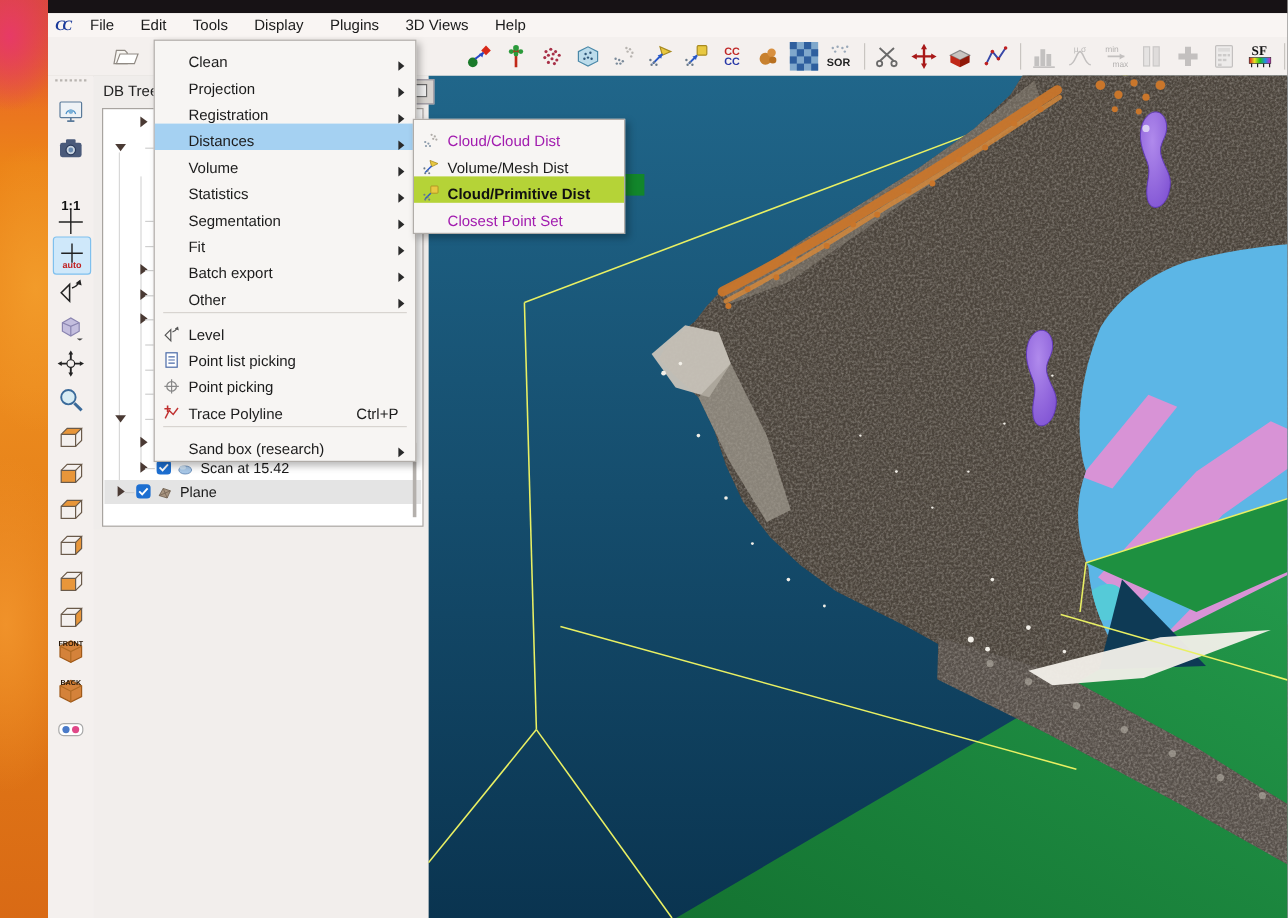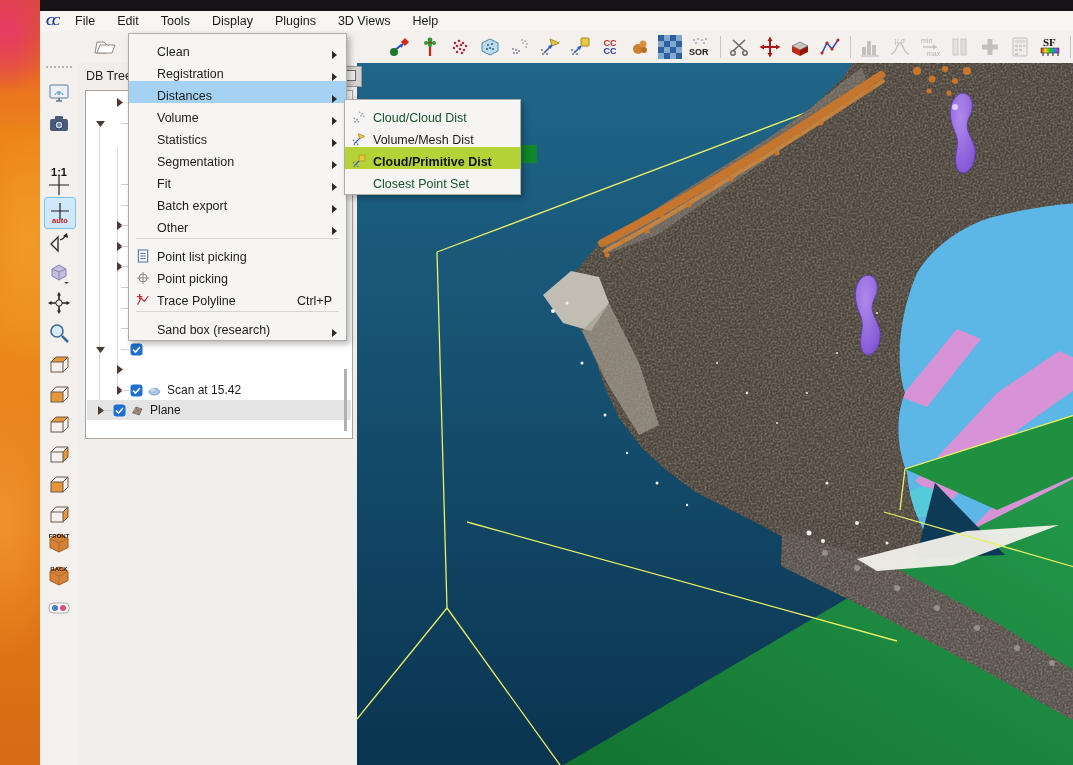--- a/index.html
+++ b/index.html
@@ -58,21 +58,21 @@
   #tools-menu{left:128px;top:33px;width:217px;padding:3px 0;}
   #distances-submenu{left:344px;top:99px;width:175px;padding:3px 0;z-index:60;}
   .menu-row{position:relative;height:22px;display:flex;align-items:flex-end;font-size:12.5px;color:#1c1c1c;}
   .menu-row .mi-icon{width:28px;display:flex;justify-content:center;align-items:center;flex:0 0 28px;}
   .menu-row .mi-label{flex:1;}
   .menu-row .mi-short{margin-right:14px;color:#1c1c1c;}
   .menu-row .mi-arrow{width:0;height:0;border-left:5px solid #2a2a2a;border-top:4px solid transparent;
                       border-bottom:4px solid transparent;margin-right:9px;}
   .menu-row.hl{background:#a5d1f2;}
   .menu-row.smhl{background:#b5d337;}
-  .menu-row.dis{color:#14532d;}
+  .menu-row.dis{color:#a21caf;}
   .menu-sep{height:1px;background:#d8d4d0;margin:3px 7px;}
   #submenu-ext{left:519px;top:145px;width:18px;height:18px;z-index:55;}
   .lbl-sm{font-weight:bold;color:#111;}
 </style>
 </head>
 <body>
 
 <div id="screen">
 
   <div id="wallpaper" class="abs"></div>
@@ -746,20 +746,25 @@
 
 
   <div id="tools-menu" class="abs menu">
       <div class="menu-row">
         <span class="mi-icon"></span>
         <span class="mi-label">Clean</span>
         <span class="mi-arrow"></span>
       </div>
       <div class="menu-row">
         <span class="mi-icon"></span>
+        <span class="mi-label">Projection</span>
+        <span class="mi-arrow"></span>
+      </div>
+      <div class="menu-row">
+        <span class="mi-icon"></span>
         <span class="mi-label">Registration</span>
         <span class="mi-arrow"></span>
       </div>
       <div class="menu-row hl">
         <span class="mi-icon"></span>
         <span class="mi-label">Distances</span>
         <span class="mi-arrow"></span>
       </div>
       <div class="menu-row">
         <span class="mi-icon"></span>
@@ -785,20 +790,30 @@
         <span class="mi-icon"></span>
         <span class="mi-label">Batch export</span>
         <span class="mi-arrow"></span>
       </div>
       <div class="menu-row">
         <span class="mi-icon"></span>
         <span class="mi-label">Other</span>
         <span class="mi-arrow"></span>
       </div>
       <div class="menu-sep"></div>
+      <div class="menu-row">
+        <span class="mi-icon">
+          <svg width="16" height="16" viewBox="0 0 24 24">
+            <path d="M4 14 L11 7 L11 21 Z" fill="none" stroke="#555" stroke-width="1.5"></path>
+            <path d="M13 10 C16 9 18 7 19 5" fill="none" stroke="#555" stroke-width="1.5"></path>
+            <path d="M20 3 L21 8 L16 6 Z" fill="#555"></path>
+          </svg>
+        </span>
+        <span class="mi-label">Level</span>
+      </div>
       <div class="menu-row">
         <span class="mi-icon">
           <svg width="16" height="16" viewBox="0 0 24 24">
             <rect x="5" y="3" width="14" height="18" fill="#ffffff" stroke="#4a6aa8" stroke-width="1.5"></rect>
             <path d="M8 8 L16 8 M8 12 L16 12 M8 16 L16 16" stroke="#4a6aa8" stroke-width="1.5"></path>
           </svg>
         </span>
         <span class="mi-label">Point list picking</span>
       </div>
       <div class="menu-row">

